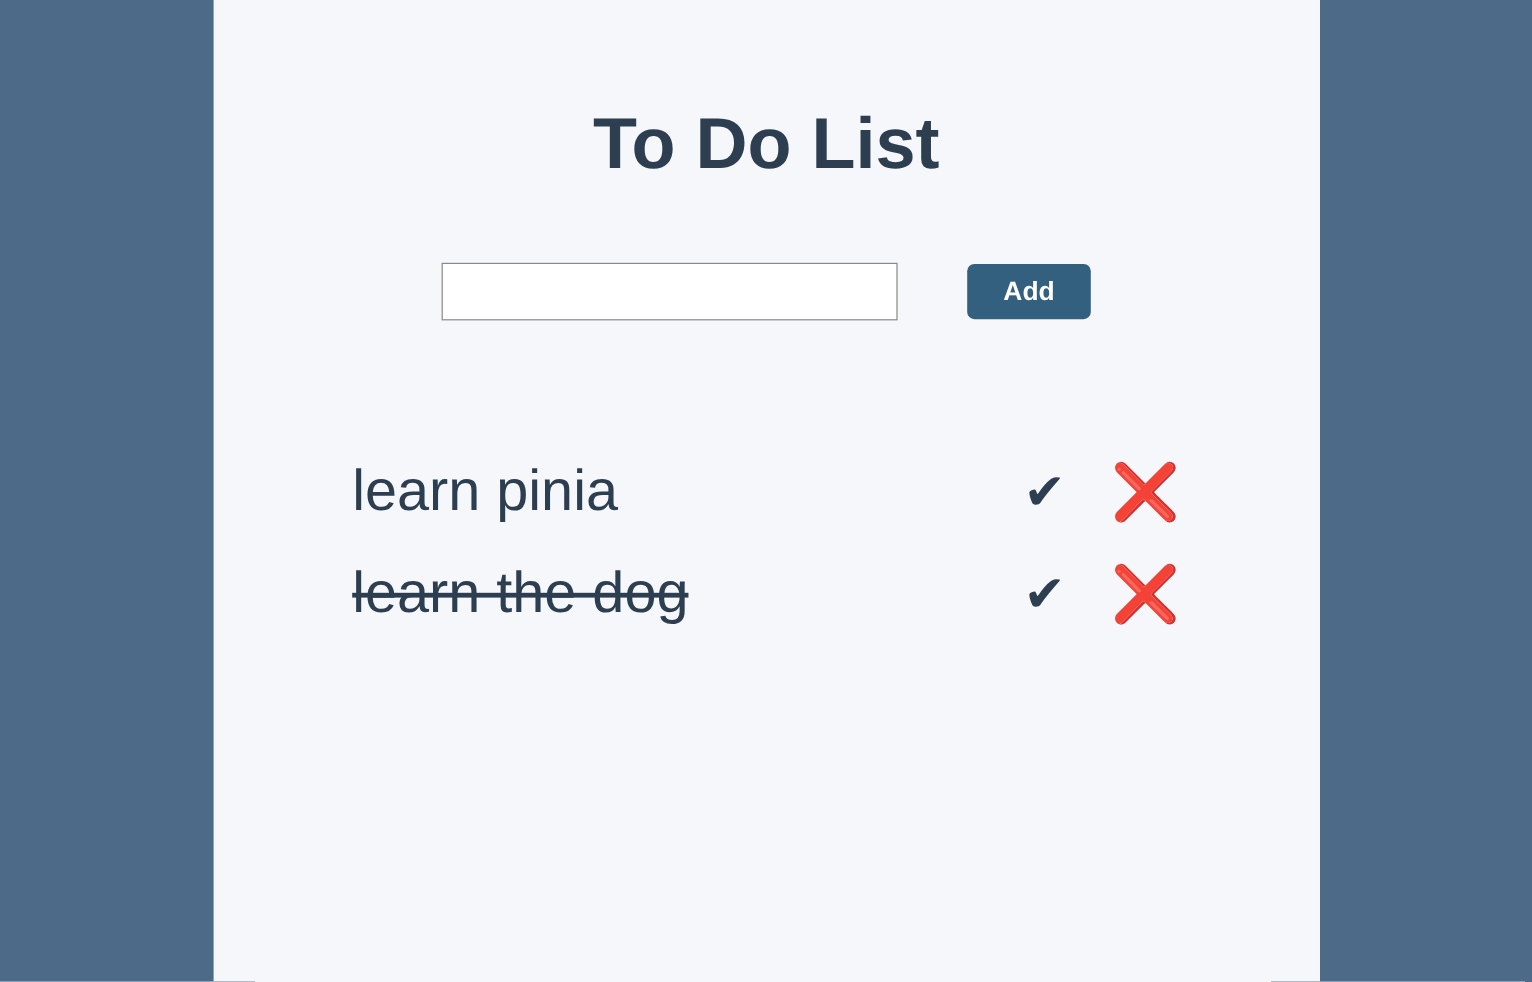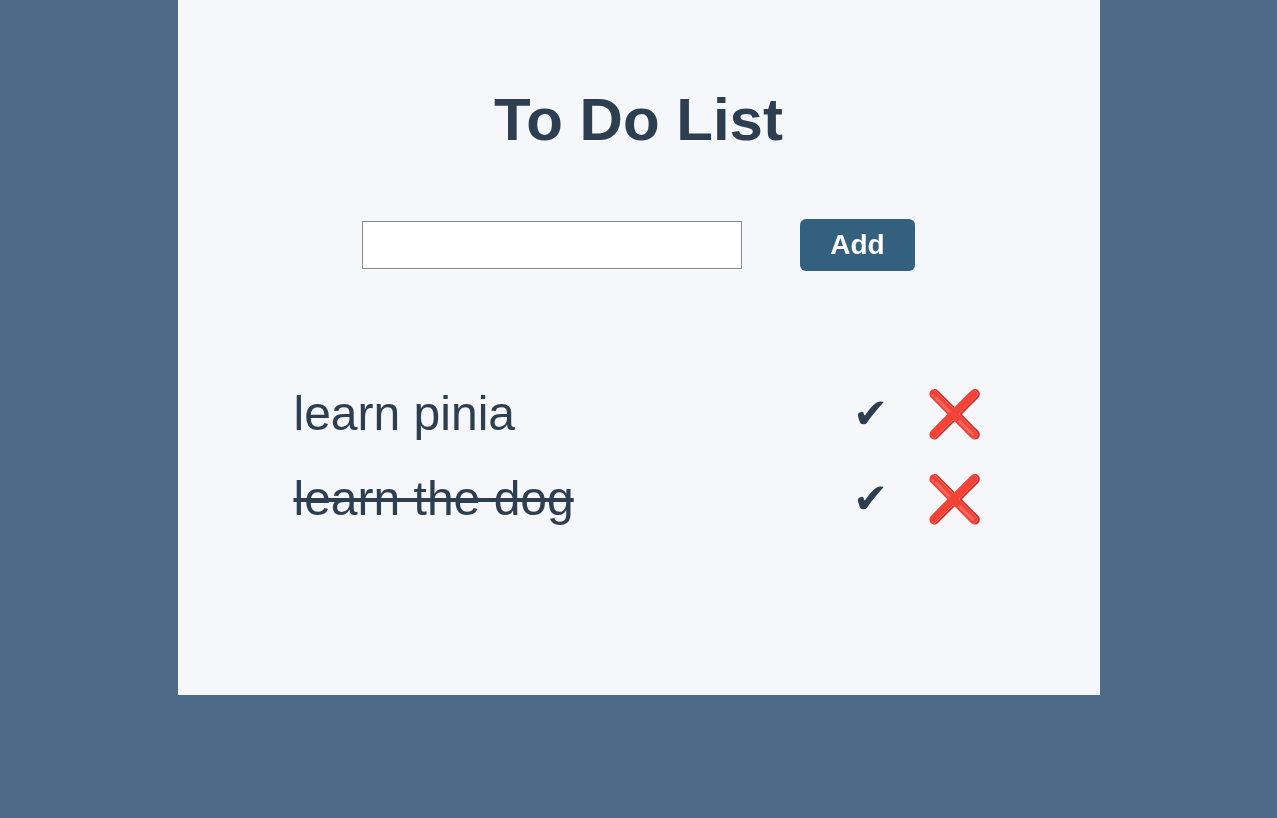--- a/index.html
+++ b/index.html
@@ -13,21 +13,21 @@
       background-color: #4e6a89;
       width: 1277px;
       height: 818px;
       overflow: hidden;
       -webkit-font-smoothing: antialiased;
     }
     
     .card {
       background-color: #f5f7fa;
       width: 922px;
-      height: 695px;
+      height: 818px;
       margin: 0 auto;
       padding-top: 85px;
       color: #2c3e50;
     }
     
     .title {
       text-align: center;
       font-size: 60px;
       font-weight: 700;
       color: #2c3e50;
@@ -51,21 +51,21 @@
       padding: 0 10px;
       font-family: inherit;
       color: #2c3e50;
     }
     
     .add-button {
       background-color: #33607f;
       color: #fff;
       border: none;
       border-radius: 6px;
-      font-size: 28px;
+      font-size: 22px;
       font-weight: 700;
       padding: 10px 30px;
       cursor: pointer;
       font-family: inherit;
     }
     
     .list {
       width: 690px;
       margin: 0 auto;
     }

